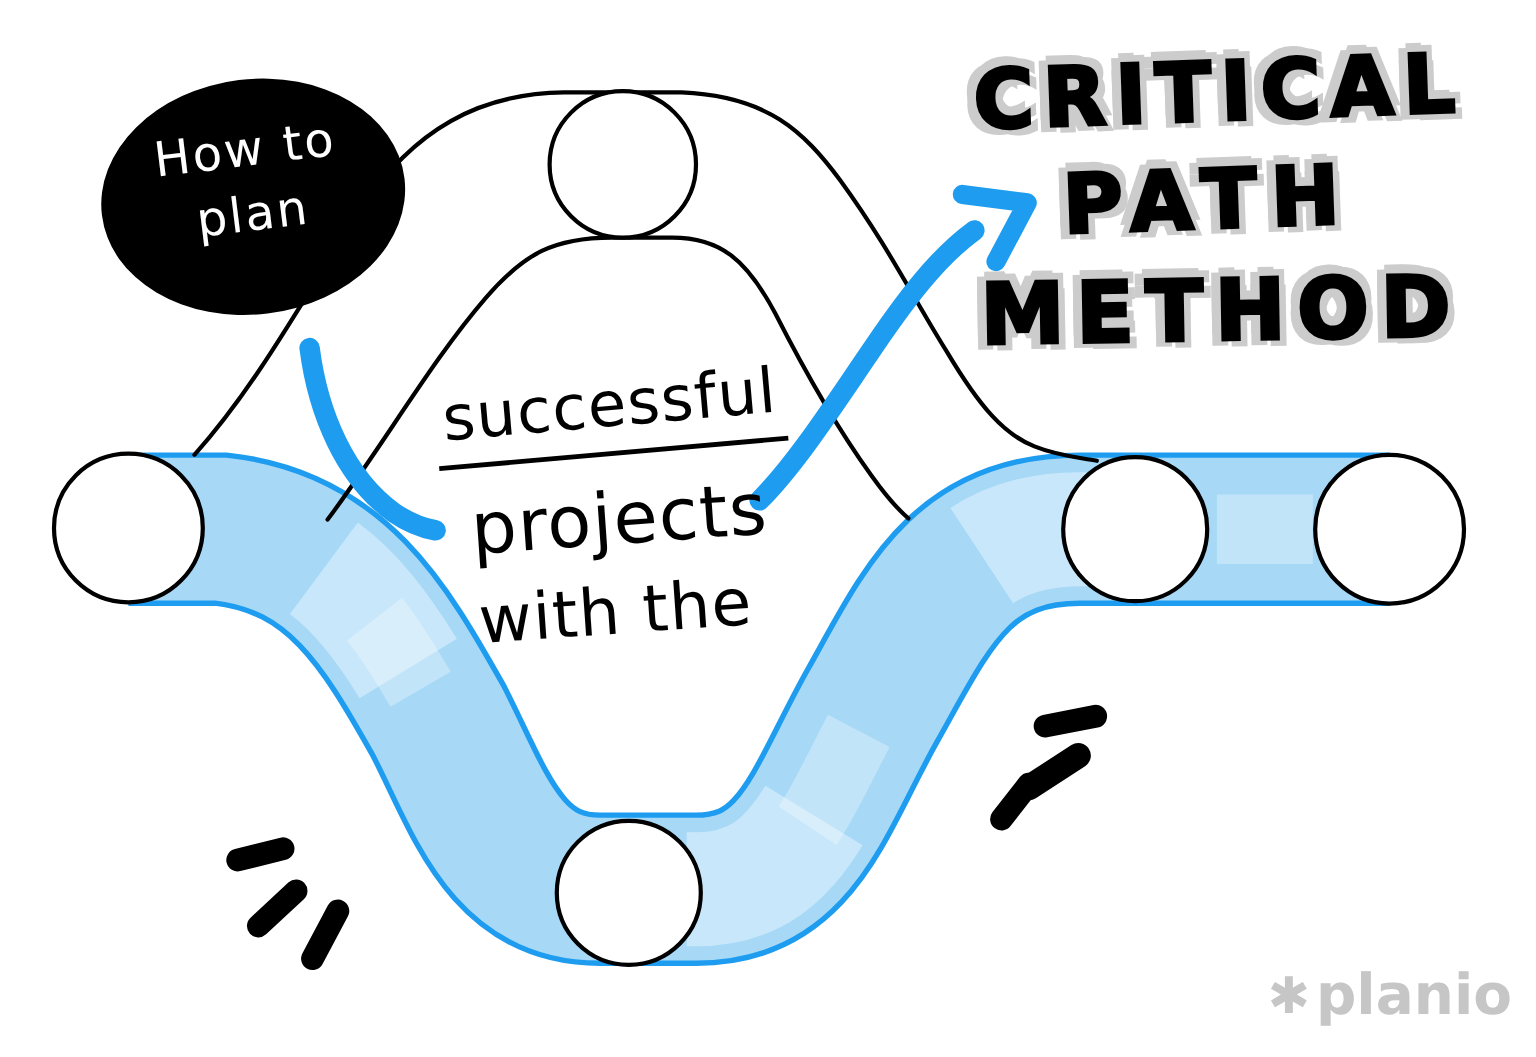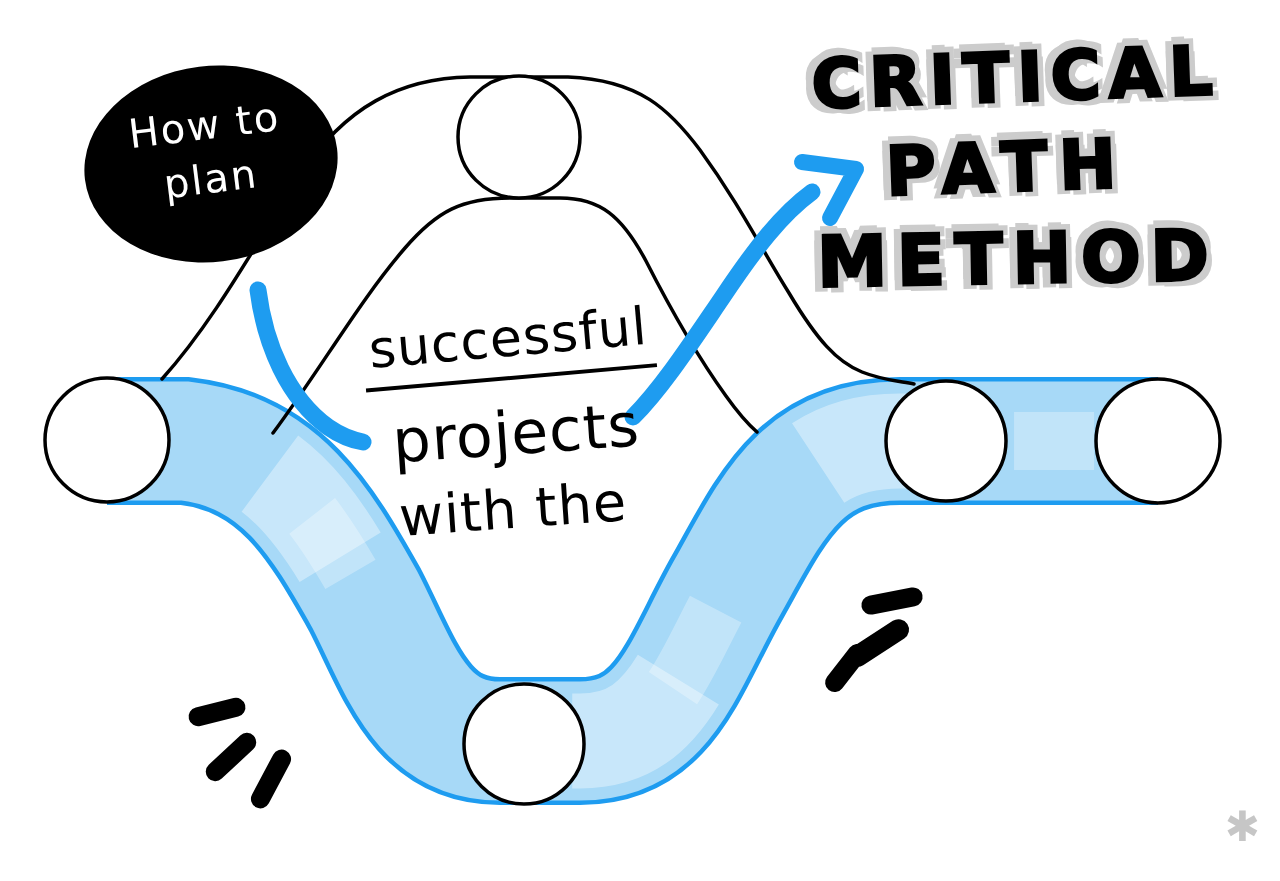--- a/index.html
+++ b/index.html
@@ -112,15 +112,16 @@
   </div>
   <div class="overlay hand hand-2">projects</div>
   <div class="overlay hand hand-3">with the</div>
 
   <div class="overlay title-line title-1">CRITICAL</div>
   <div class="overlay title-line title-2">PATH</div>
   <div class="overlay title-line title-3">METHOD</div>
 
   <div class="overlay logo">
     <span class="mark">✱</span>
+    <span class="word">planio</span>
   </div>
 
 </div>
 
 </body></html>

